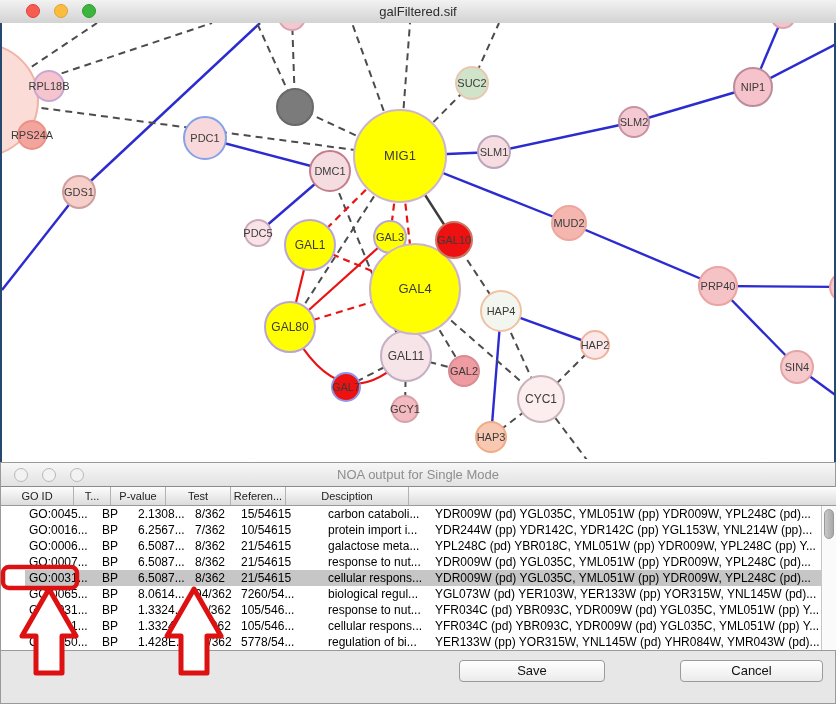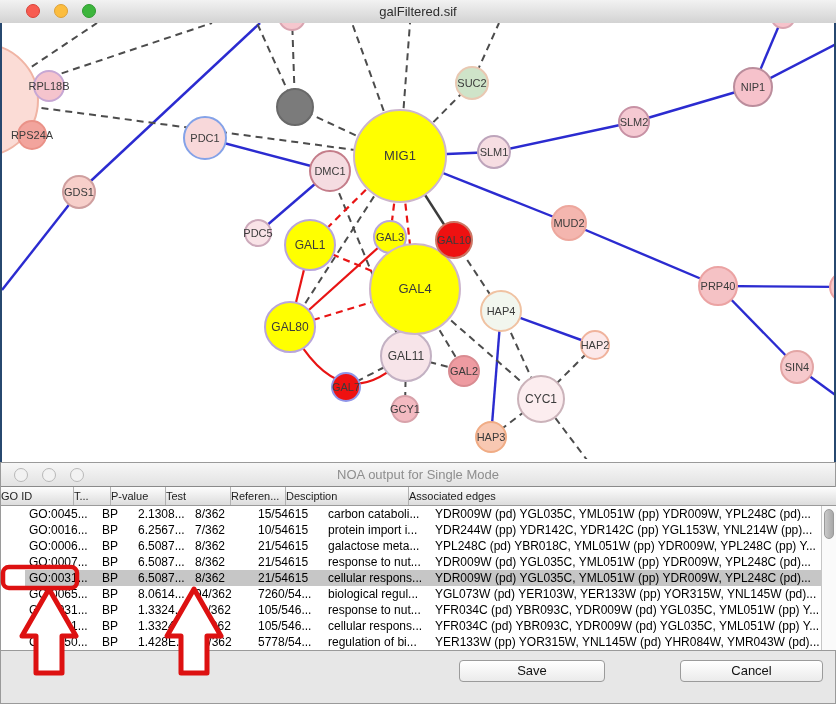--- a/index.html
+++ b/index.html
@@ -23,31 +23,31 @@
   #network-canvas{position:absolute;top:23px;left:0;width:836px;height:462px;background:#fff;
     box-sizing:border-box;border-left:2px solid #27486f;border-right:2px solid #27486f;
     border-bottom:3px solid #1e3d61;}
   #network-svg{display:block;}
   #network-svg text{font-family:"Liberation Sans",sans-serif;fill:#3b3b3b;}
   
   #noa-window{top:462px;height:242px;background:#e7e7e7;border:1px solid #9a9a9a;}
   #table-header{position:absolute;top:24px;left:0;width:836px;height:19px;
     background:linear-gradient(#fdfdfd,#dcdcdc);border-bottom:1px solid #9a9a9a;box-sizing:border-box;}
   .hc{position:absolute;top:0;height:18px;line-height:18px;font-size:11px;color:#1d1d1d;
-    border-right:1px solid #b2b2b2;box-sizing:border-box;overflow:hidden;white-space:nowrap;}
+    text-align:center;border-right:1px solid #b2b2b2;box-sizing:border-box;overflow:hidden;white-space:nowrap;}
   .hc0{left:0;width:73px}.hc1{left:73px;width:37px}.hc2{left:110px;width:55px}
   .hc3{left:165px;width:65px}.hc4{left:230px;width:55px}.hc5{left:285px;width:123px}
   .hc6{left:408px;width:412px;border-right:none;padding-right:90px}
   #table-body{position:absolute;top:43px;left:0;width:820px;height:144px;background:#fff;padding-left:24px;}
   .tr{position:relative;width:820px;height:16px;background:#fff;}
   .tr.selected{background:#c6c6c6;}
   .td{position:absolute;top:0;height:16px;line-height:16px;font-size:12px;color:#000;
     white-space:nowrap;overflow:hidden;}
   .td0{left:4px;width:70px}.td1{left:77px;width:33px}.td2{left:113px;width:55px}
-  .td3{left:170px;width:61px}.td4{left:233px;width:68px}.td5{left:303px;width:103px}
+  .td3{left:170px;width:61px}.td4{left:216px;width:68px}.td5{left:303px;width:103px}
   .td6{left:410px;width:408px}
   #table-scrollbar{position:absolute;top:43px;left:820px;width:15px;height:145px;background:#fafafa;
     border-left:1px solid #c6c6c6;box-sizing:border-box;}
   #scroll-thumb{position:absolute;top:3px;left:2px;width:10px;height:30px;border-radius:6px;
     background:linear-gradient(90deg,#c9c9c9,#a8a8a8);border:1px solid #9a9a9a;box-sizing:border-box;}
   #table-bottom-line{position:absolute;top:187px;left:0;width:836px;height:1px;background:#9a9a9a;}
   .btn{position:absolute;top:197px;height:22px;background:linear-gradient(#ffffff,#ebebeb);
     border:1px solid #9b9b9b;border-radius:4px;font-family:"Liberation Sans",sans-serif;
     font-size:13px;color:#111;text-align:center;line-height:20px;padding:0;box-sizing:border-box;}
   #save-button{left:458px;width:146px;}
@@ -189,21 +189,20 @@
       <span class="tl gray g3"></span>
       <div class="title">NOA output for Single Mode</div>
     </div>
     <div id="table-header">
         <div class="hc hc0">GO ID</div>
         <div class="hc hc1">T...</div>
         <div class="hc hc2">P-value</div>
         <div class="hc hc3">Test</div>
         <div class="hc hc4">Referen...</div>
         <div class="hc hc5">Desciption</div>
-        <div class="hc hc6">Associated edges</div>
       </div>
     <div id="table-body">
         <div class="tr">
           <div class="td td0">GO:0045...</div>
           <div class="td td1">BP</div>
           <div class="td td2">2.1308...</div>
           <div class="td td3">8/362</div>
           <div class="td td4">15/54615</div>
           <div class="td td5">carbon cataboli...</div>
           <div class="td td6">YDR009W (pd) YGL035C, YML051W (pp) YDR009W, YPL248C (pd)...</div>

